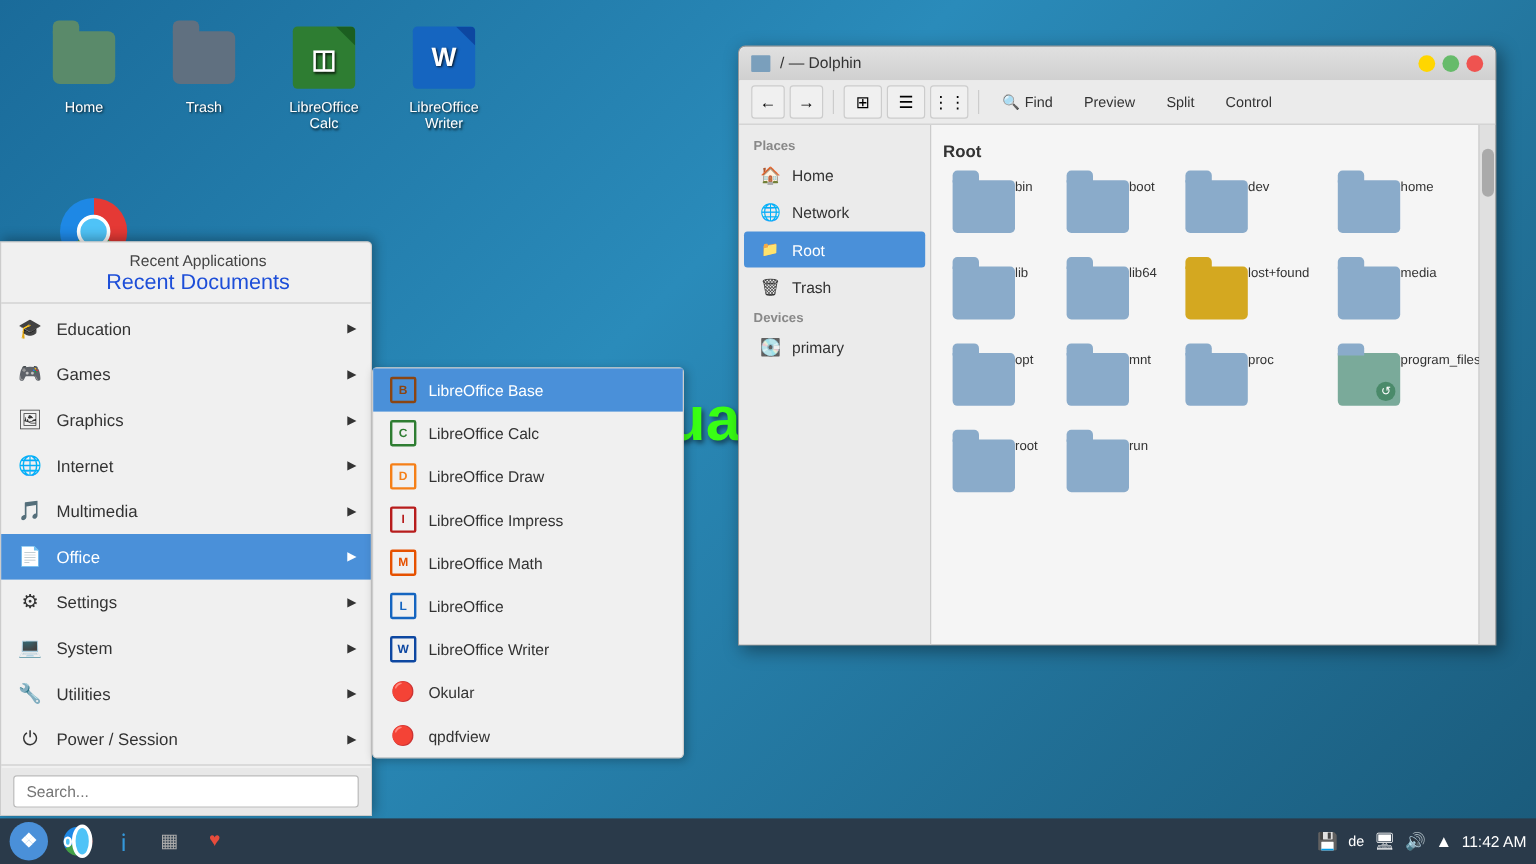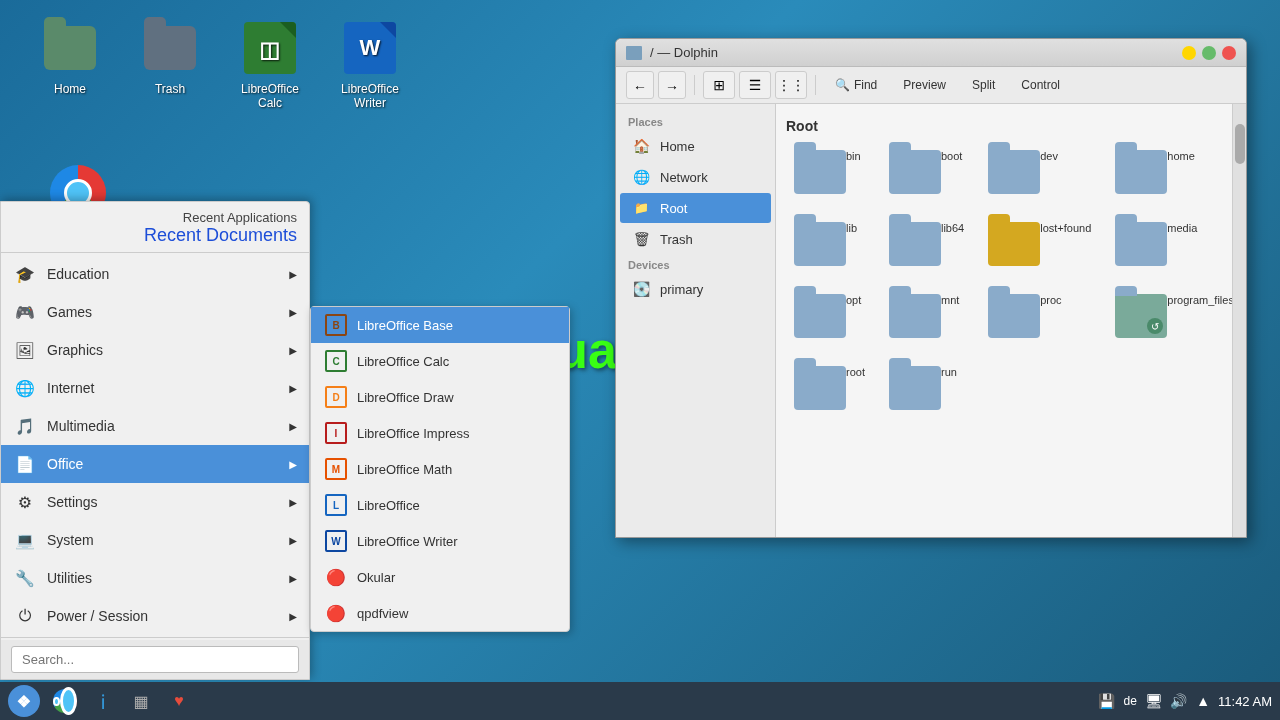--- a/index.html
+++ b/index.html
@@ -650,21 +650,21 @@
       </div>
 
       <div style="width:14px;background:#e0e0e0;border-left:1px solid #ccc;display:flex;flex-direction:column;align-items:center;">
         <div style="width:10px;height:40px;background:#aaa;border-radius:5px;margin-top:20px;"></div>
       </div>
     </div>
   </div>
 
   <div class="start-menu">
 
-    <div class="menu-item" style="flex-direction:column;align-items:flex-end;padding:8px 12px 4px 32px;">
+    <div class="menu-item" style="flex-direction:column;align-items:center;padding:8px 12px 4px 32px;">
       <span style="font-size:13px;color:#444;">Recent Applications</span>
       <span style="font-size:18px;color:#1d4ed8;">Recent Documents</span>
     </div>
     <div class="menu-divider"></div>
 
     <div class="menu-item">
       <span class="menu-icon" style="color:#e67e22;">🎓</span>
       <span>Education</span>
       <span class="menu-arrow">▶</span>
     </div>

